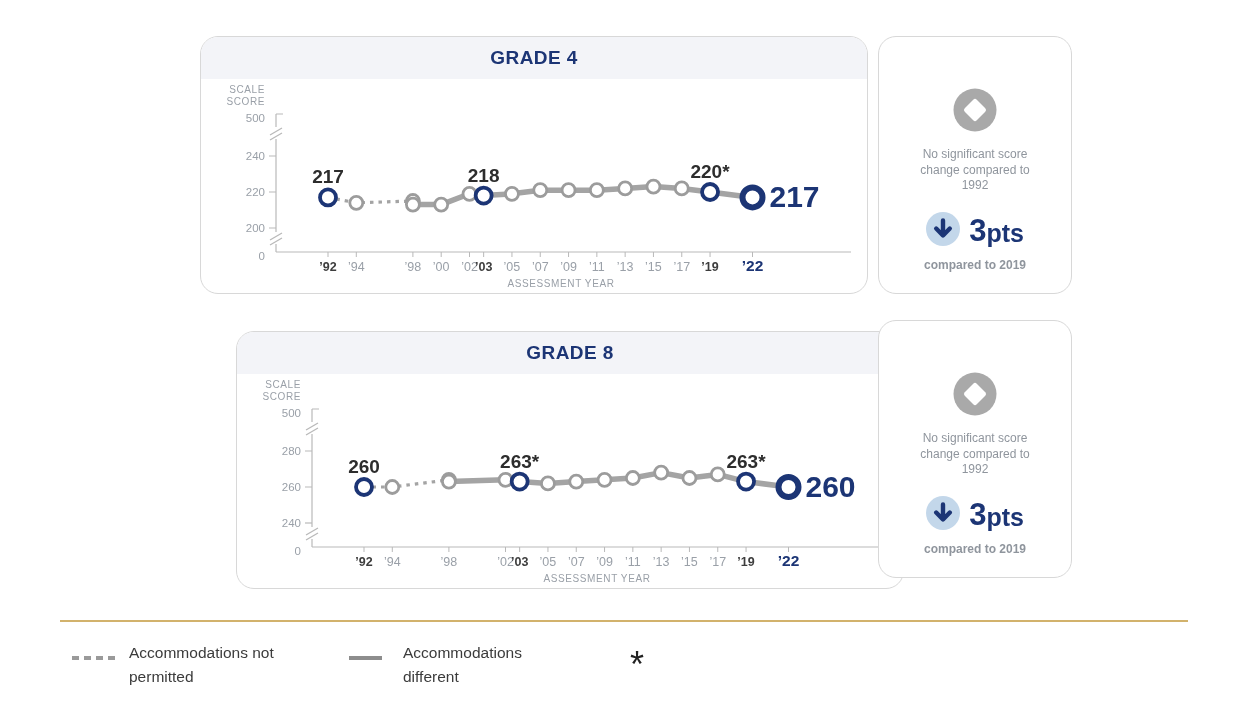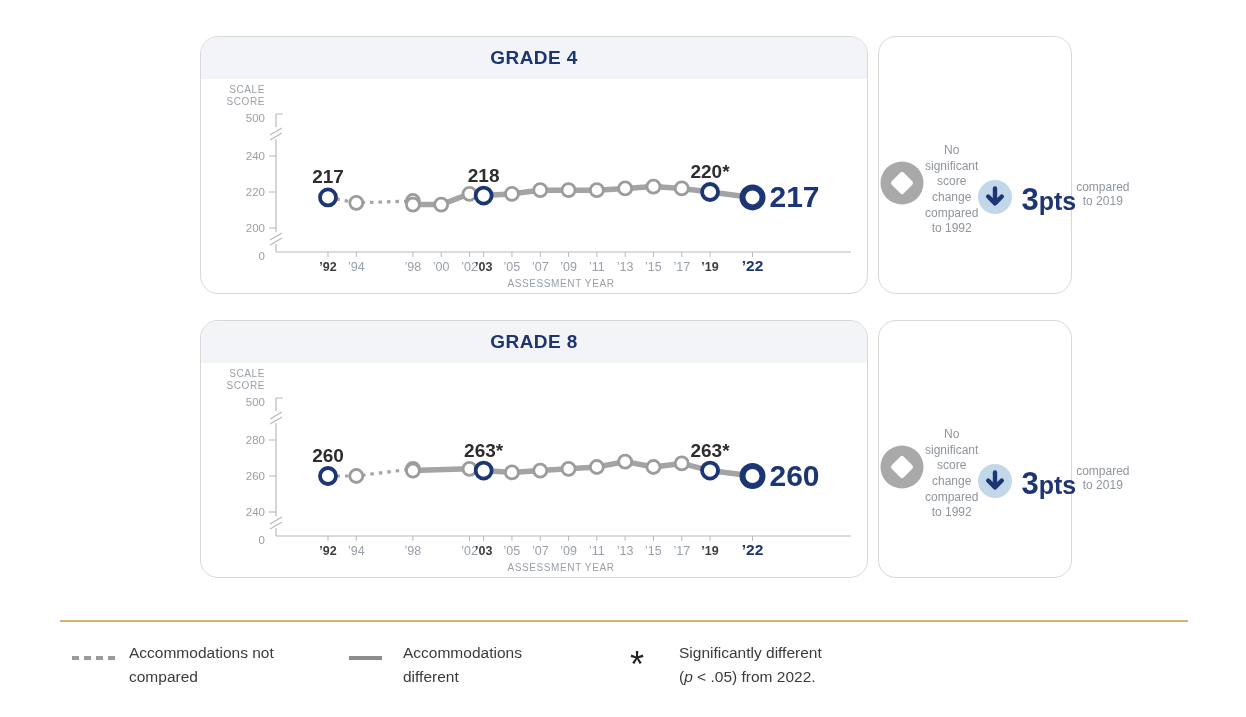--- a/index.html
+++ b/index.html
@@ -7,43 +7,43 @@
     --light-blue:#c3d7ea; --icon-gray:#a9a9a9; --side-text-gray:#8f959d;
     --legend-text:#3b3b3b; --tick-text-gray:#9aa0a8; --line-gray:#a4a4a4;
   }
   *{margin:0;padding:0;box-sizing:border-box;}
   html,body{background:#fff;}
   body{font-family:"Liberation Sans",sans-serif;}
   .page{position:relative;width:1246px;height:717px;background:#fff;overflow:hidden;border-radius:17px;}
 
   .chart-card{position:absolute;left:200px;width:668px;height:258px;background:#fff;
     border:1px solid var(--card-border);border-radius:18px;overflow:hidden;}
-  .chart-card.row2{top:320px;} .chart-card.row1{top:36px;}
+  .chart-card.row2{top:331px;margin-left:36px;} .chart-card.row1{top:36px;}
   .chart-header{height:42px;background:var(--header-bg);display:flex;align-items:center;justify-content:center;}
   .chart-title{color:var(--navy);font-size:19px;font-weight:bold;letter-spacing:.4px;}
   svg.chart{display:block;margin:1px 0 0 2px;}
   svg.chart text{font-family:"Liberation Sans",sans-serif;}
   .tickLabel{font-size:11.5px;fill:var(--tick-text-gray);}
   .axisTitle{font-size:10px;fill:var(--tick-text-gray);letter-spacing:.6px;}
   .xLabel{font-size:12.5px;fill:var(--tick-text-gray);}
   .xLabel.bold{fill:#3d3d3d;font-weight:bold;}
   .xLabel.accent{fill:var(--navy);font-weight:bold;font-size:15.5px;}
   .ptLabel{font-size:19px;fill:#2d2d2d;font-weight:bold;}
   .bigLabel{font-size:30px;fill:var(--navy);font-weight:bold;}
 
   .side-card{position:absolute;left:878px;width:194px;height:258px;background:#fff;
     border:1px solid var(--card-border);border-radius:18px;
-    display:flex;flex-direction:row;align-items:center;text-align:center;padding-top:50px;}
+    display:flex;flex-direction:column;align-items:center;text-align:center;padding-top:50px;}
   .side-card.row1{top:36px;} .side-card.row2{top:320px;}
   .diamond-wrap{margin-bottom:10px;}
   .no-change-text{width:128px;font-size:12px;line-height:1.3;color:var(--side-text-gray);}
   .delta-row{display:flex;align-items:center;margin-top:18px;}
   .delta-num{font-size:31px;font-weight:bold;color:var(--navy);margin-left:9px;line-height:1;}
   .delta-unit{font-size:25px;font-weight:bold;color:var(--navy);align-self:flex-end;margin-bottom:2px;}
-  .compare-text{margin-top:8px;font-size:12px;color:var(--side-text-gray);}
+  .compare-text{margin-top:8px;font-size:12px;color:var(--side-text-gray);font-weight:bold;}
   .icon-circle-fill{fill:var(--icon-gray);}
   .icon-diamond-hole{fill:#ffffff;}
   .arrow-circle{fill:var(--light-blue);}
   .arrow-path{stroke:var(--navy);stroke-width:4.4;fill:none;stroke-linecap:round;stroke-linejoin:round;}
 
   .gold-rule{position:absolute;left:60px;top:620px;width:1128px;height:2px;background:var(--gold);}
   .legend-label{position:absolute;font-size:15.5px;line-height:1.55;color:var(--legend-text);}
   .swatch-dashed{position:absolute;left:72px;top:656px;width:46px;height:3.5px;
     background:repeating-linear-gradient(90deg,#9a9a9a 0 7px,transparent 7px 12px);}
   .swatch-solid{position:absolute;left:349px;top:656px;width:33px;height:4px;background:#8d8d8d;}
@@ -252,24 +252,20 @@
       </span>
       <span class="delta-num">3</span>
       <span class="delta-unit">pts</span>
     </div>
     <div class="compare-text">compared to 2019</div>
   </div>
 
   <div class="gold-rule"></div>
 
   <div class="swatch-dashed"></div>
-  <div class="legend-label lbl1">Accommodations not compared</div>
+  <div class="legend-label lbl1">Accommodations not permitted</div>
 
   <div class="swatch-solid"></div>
   <div class="legend-label lbl2">Accommodations different</div>
 
   <div class="legend-star">*</div>
-  <div class="legend-label lbl3">
-    <span>Significantly different</span><br>
-    <span>(</span><i>p</i><span> &lt; .05) from 2022.</span>
-  </div>
 
 </div>
 
 </body></html>

